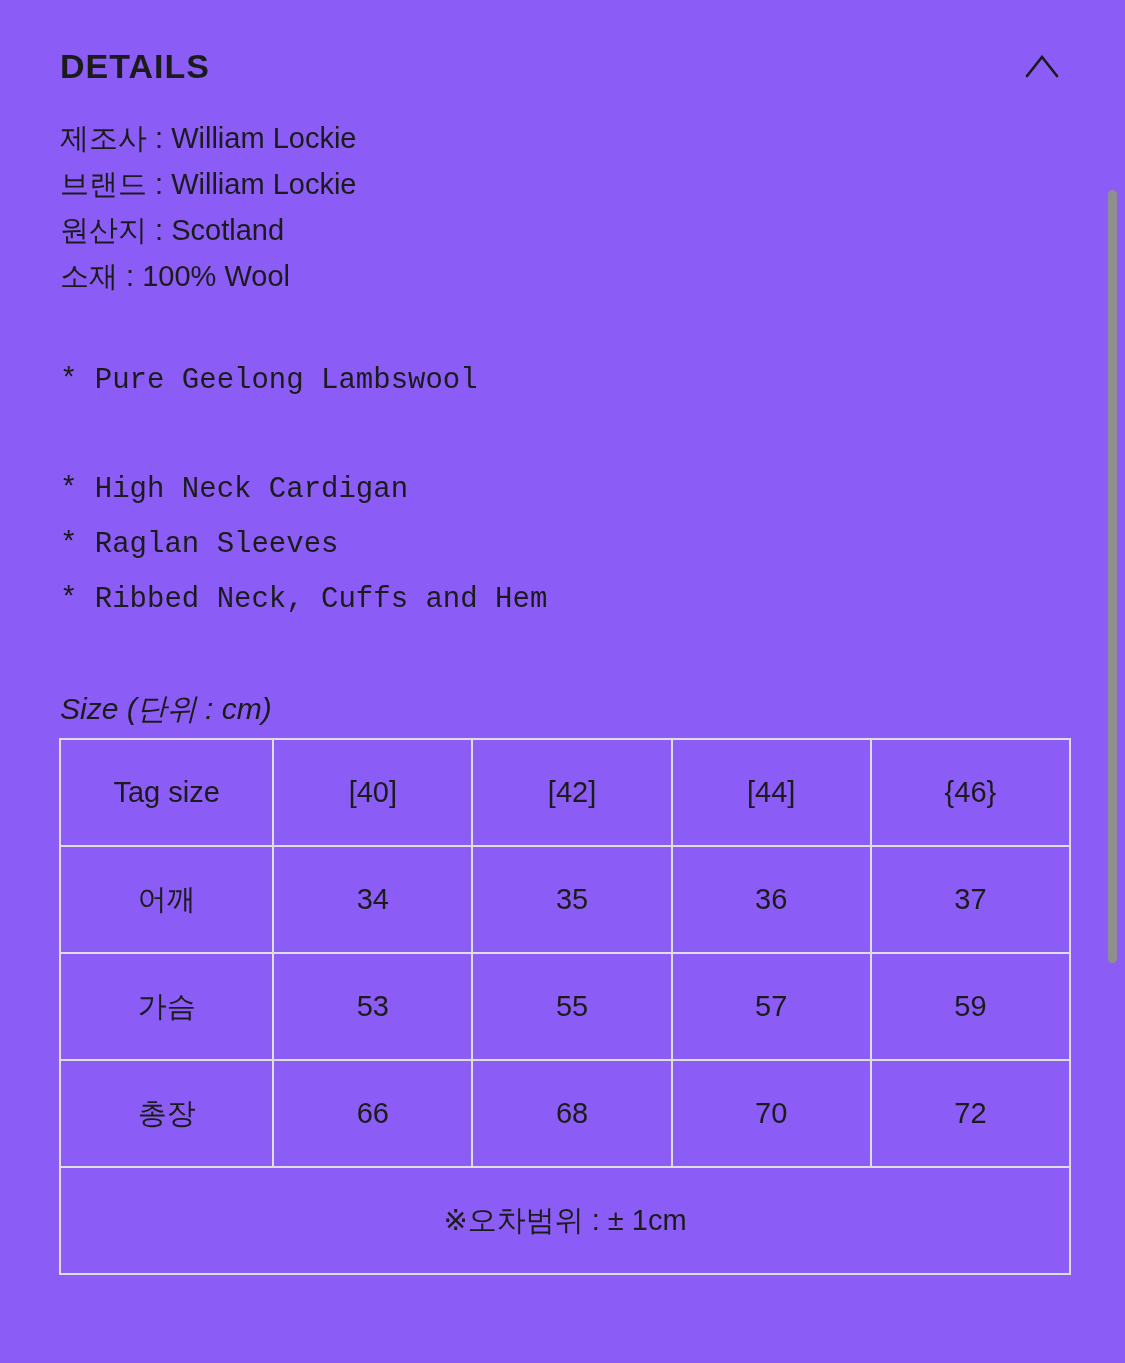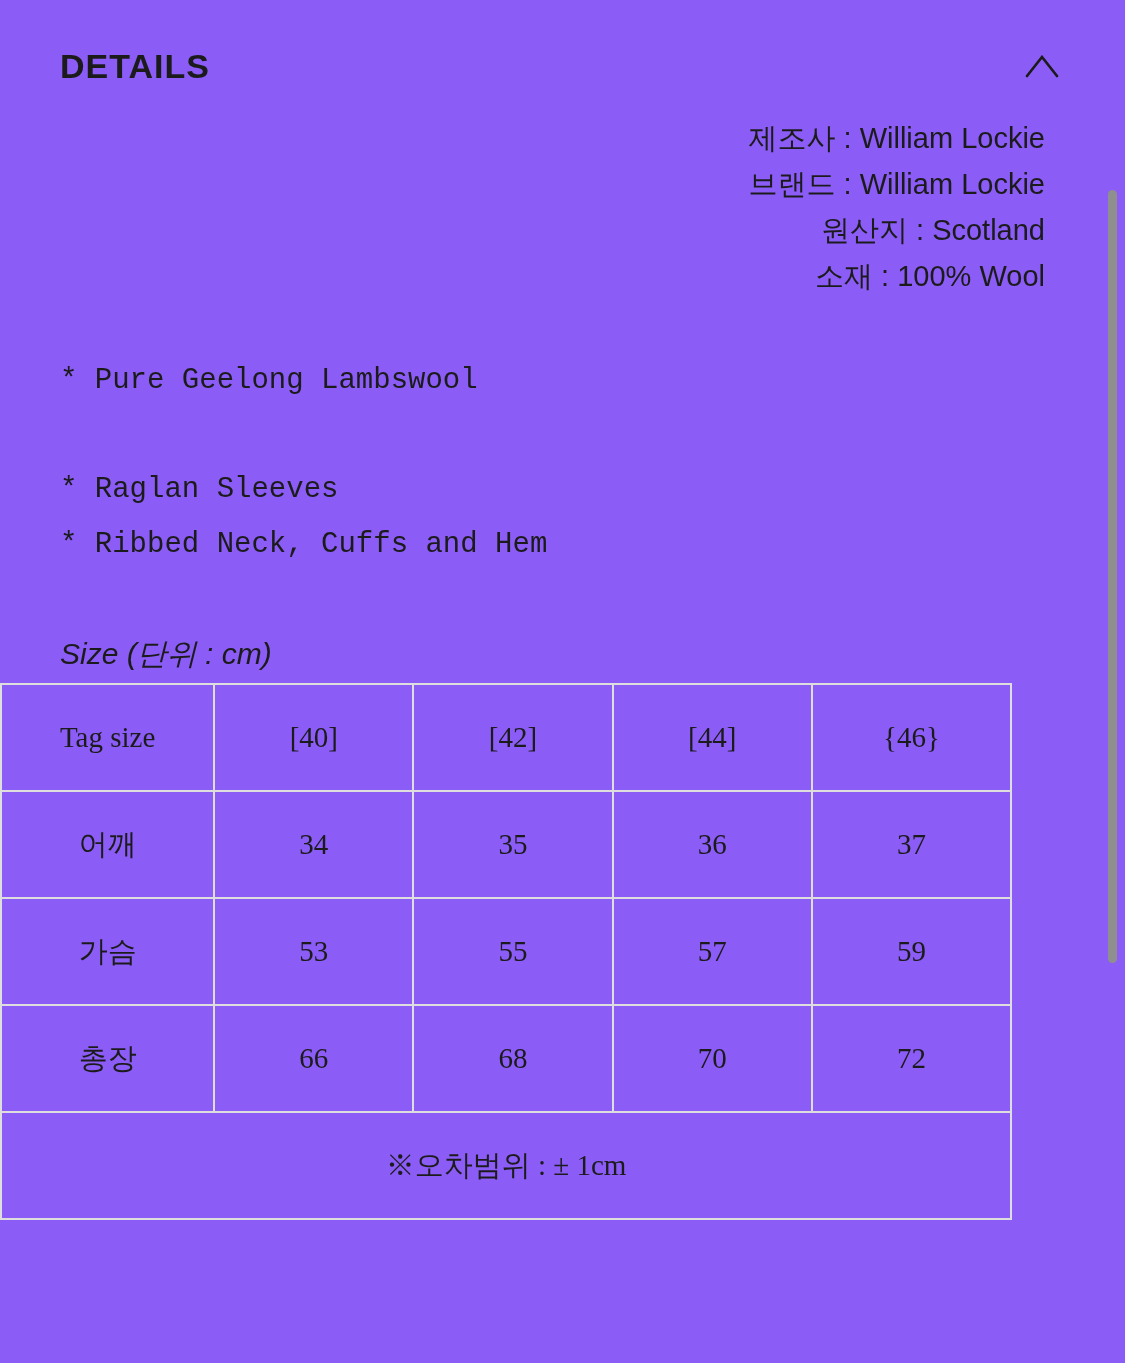--- a/index.html
+++ b/index.html
@@ -34,40 +34,40 @@
     stroke: #1b1b1b;
     stroke-width: 2.6;
     stroke-linecap: round;
     stroke-linejoin: miter;
   }
   .info {
     margin: 28px 80px 0 60px;
     font-size: 29px;
     line-height: 46px;
   }
-  .info-line { white-space: nowrap; text-align: right; }
+  .info-line { white-space: nowrap; }
   .features {
     margin: 54px 80px 0 60px;
     font-size: 29px;
     line-height: 55px;
     font-family: Liberation Mono, monospace;
   }
   .feature { margin: 0; }
   .feature-gap { margin-bottom: 54px; }
   .size-caption {
     margin: 62px 80px 9px 60px;
     font-size: 30px;
     line-height: 40px;
     font-style: italic;
   }
   table.size-table {
+    margin-left: 59px;
     width: 1012px;
     border-collapse: collapse;
     table-layout: fixed;
-    font-family: Liberation Serif, serif;
   }
   table.size-table th,
   table.size-table td {
     border: 2px solid #dedede;
     height: 105px;
     padding: 0;
     text-align: center;
     vertical-align: middle;
     font-size: 29px;
     font-weight: 400;
@@ -101,20 +101,21 @@
 
   <section class="info">
     <div class="info-line"><span>제조사</span><span> : </span><span>William Lockie</span></div>
     <div class="info-line"><span>브랜드</span><span> : </span><span>William Lockie</span></div>
     <div class="info-line"><span>원산지</span><span> : </span><span>Scotland</span></div>
     <div class="info-line"><span>소재</span><span> : </span><span>100% Wool</span></div>
   </section>
 
   <section class="features">
     <p class="feature feature-gap">* Pure Geelong Lambswool</p>
+    <p class="feature">* High Neck Cardigan</p>
     <p class="feature">* Raglan Sleeves</p>
     <p class="feature">* Ribbed Neck, Cuffs and Hem</p>
   </section>
 
   <section>
     <div class="size-caption">Size (단위 : cm)</div>
 
     <table class="size-table">
       <colgroup>
         <col class="c-label">

